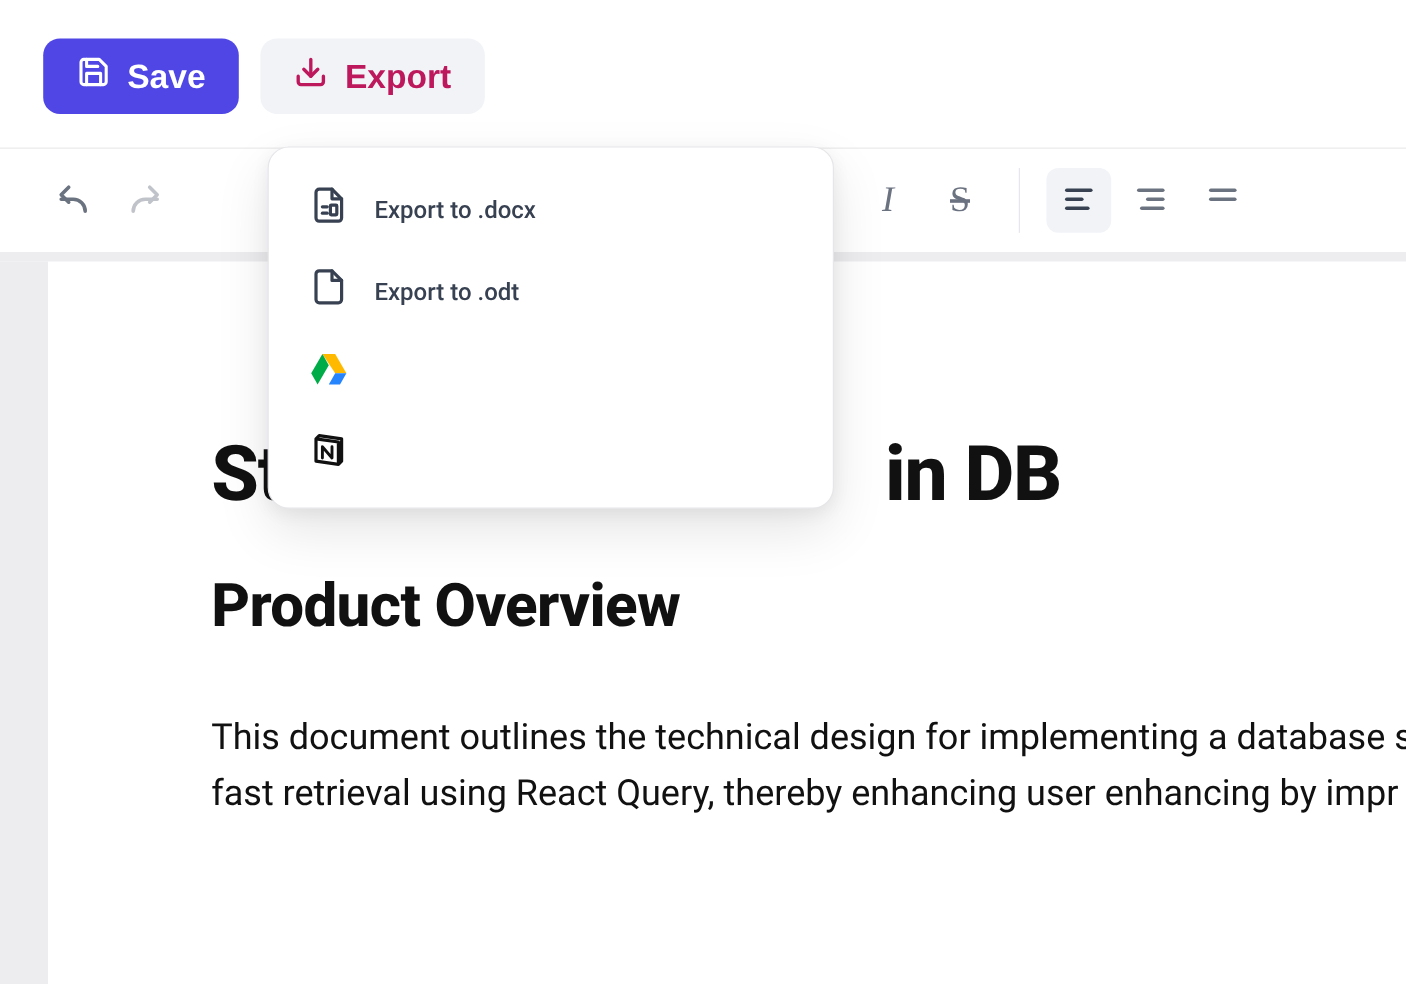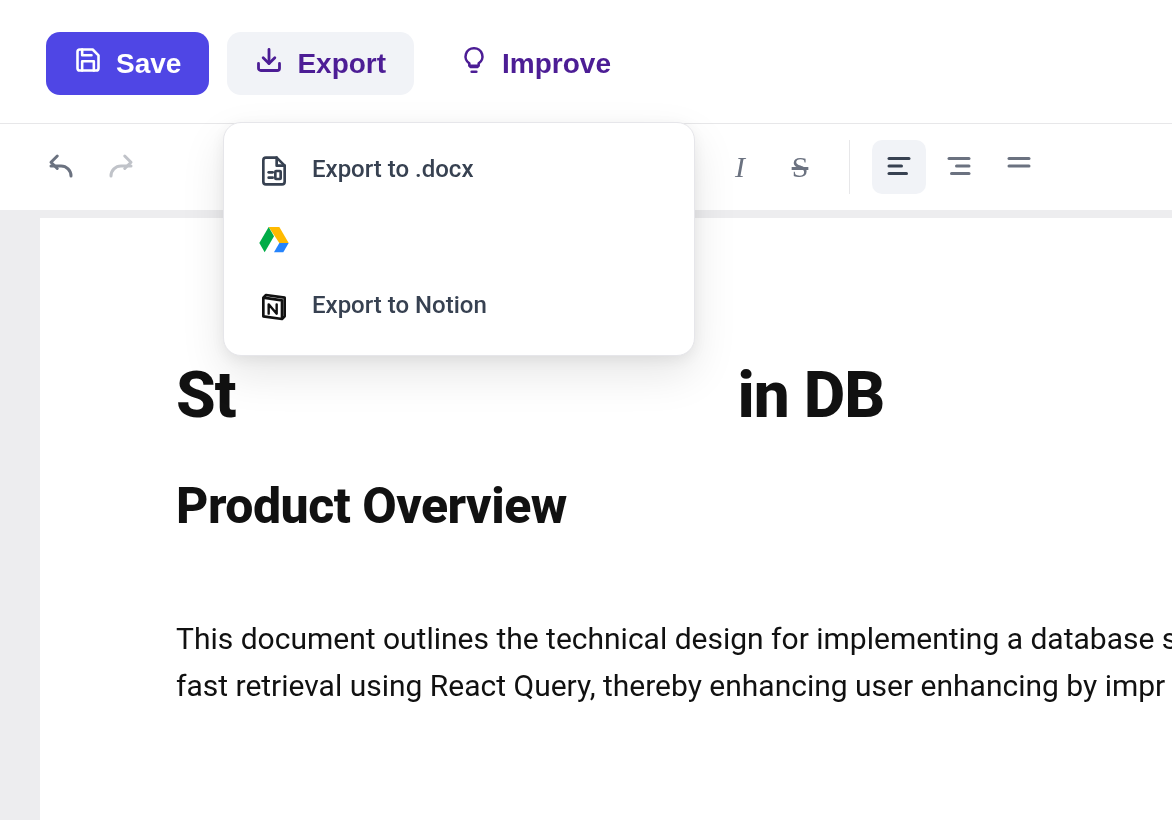--- a/index.html
+++ b/index.html
@@ -11,35 +11,35 @@
     height: 820px;
     overflow: hidden;
     position: relative;
   }
 
   
   .topbar {
     display: flex;
     align-items: center;
     gap: 18px;
-    padding: 32px 0 28px 46px;
+    padding: 32px 0 28px 36px;
     border-bottom: 1px solid #e7e7e9;
   }
   .btn {
     display: inline-flex;
     align-items: center;
     gap: 14px;
     font-size: 28px;
     font-weight: 600;
     padding: 14px 28px;
     border-radius: 14px;
     border: none;
     cursor: pointer;
     background: transparent;
-    color: #4c1d95;
+    color: #be185d;
   }
   .btn-primary {
     background: #4f46e5;
     color: #fff;
   }
   .btn-hover {
     background: #f1f3f7;
   }
   .btn svg { width: 28px; height: 28px; }
 
@@ -100,21 +100,21 @@
     font-size: 64px;
     font-weight: 800;
     letter-spacing: -1px;
     margin-bottom: 44px;
     white-space: nowrap;
   }
   .doc-h2 {
     font-size: 50px;
     font-weight: 800;
     letter-spacing: -0.5px;
-    margin-bottom: 80px;
+    margin-bottom: 56px;
   }
   .doc-p {
     font-size: 30px;
     line-height: 1.58;
     color: #111;
     white-space: nowrap;
   }
 
   
   .dropdown {
@@ -124,24 +124,24 @@
     width: 472px;
     background: #fff;
     border: 1px solid #e6e6ea;
     border-radius: 18px;
     box-shadow: 0 18px 44px rgba(0,0,0,0.10), 0 4px 14px rgba(0,0,0,0.06);
     padding: 14px 0;
     z-index: 50;
   }
   .dd-item {
     display: flex;
-    align-items: flex-start;
+    align-items: flex-end;
     gap: 22px;
     padding: 18px 34px;
-    font-size: 24px;
+    font-size: 20px;
     font-weight: 500;
     color: #374151;
     cursor: pointer;
   }
   .dd-item .ico { width: 32px; height: 32px; display:inline-flex; align-items:center; justify-content:center; }
   .dd-item .ico svg { width: 32px; height: 32px; }
 </style>
 </head>
 <body>
 
@@ -163,30 +163,20 @@
       <svg viewBox="0 0 24 24" fill="none" stroke="currentColor" stroke-width="2.4" stroke-linecap="round" stroke-linejoin="round">
         <path d="M21 15v4a2 2 0 0 1-2 2H5a2 2 0 0 1-2-2v-4"></path>
         <polyline points="7 10 12 15 17 10"></polyline>
         <line x1="12" y1="15" x2="12" y2="3"></line>
       </svg>
     </span>
     <span>Export</span>
   </button>
 
 
-  <button class="btn">
-    <span class="icon">
-      <svg viewBox="0 0 24 24" fill="none" stroke="currentColor" stroke-width="2.2" stroke-linecap="round" stroke-linejoin="round">
-        <path d="M9 18h6"></path>
-        <path d="M10 22h4"></path>
-        <path d="M12 2a7 7 0 0 0-4 12.9V17h8v-2.1A7 7 0 0 0 12 2z"></path>
-      </svg>
-    </span>
-    <span>Improve</span>
-  </button>
 
 </div>
 
 <div class="fmtbar-wrap">
 <div class="fmtbar">
 
   <div class="fmt-group">
     <button class="fmt-btn">
       <span>
         <svg viewBox="0 0 24 24" fill="none" stroke="currentColor" stroke-width="2.4" stroke-linecap="round" stroke-linejoin="round">
@@ -277,36 +267,44 @@
         <polyline points="14 2 14 8 20 8"></polyline>
         <line x1="8" y1="13" x2="11" y2="13"></line>
         <line x1="8" y1="17" x2="11" y2="17"></line>
         <rect x="13" y="12" width="4" height="6" rx="0.5"></rect>
       </svg>
     </span>
     <span>Export to .docx</span>
   </div>
 
 
+  <div class="dd-item">
+    <span class="ico">
+      <svg viewBox="0 0 24 24" fill="none" stroke="#374151" stroke-width="2" stroke-linecap="round" stroke-linejoin="round">
+        <path d="M14 2H6a2 2 0 0 0-2 2v16a2 2 0 0 0 2 2h12a2 2 0 0 0 2-2V8z"></path>
+        <polyline points="14 2 14 8 20 8"></polyline>
+      </svg>
+    </span>
+    <span>Export to .odt</span>
+  </div>
 
   <div class="dd-item">
     <span class="ico">
       <svg viewBox="0 0 24 24">
         <polygon points="8,3 16,3 23,15 16,15" fill="#ffba00"></polygon>
         <polygon points="16,15 23,15 19,22 12,22" fill="#2684fc"></polygon>
         <polygon points="8,3 1,15 5,22 12,10" fill="#00ac47"></polygon>
         <polygon points="12,10 16,15 12,22 5,22" fill="#00832d" opacity="0"></polygon>
       </svg>
     </span>
   </div>
 
   <div class="dd-item">
     <span class="ico">
       <svg viewBox="0 0 24 24" fill="none" stroke="#111" stroke-width="2" stroke-linejoin="round">
         <path d="M4 5 L4 19 L18 21 L20 19 L20 5 L6 3 Z"></path>
         <path d="M4 5 L18 7 L18 21"></path>
         <path d="M8 17 L8 10 L14 17 L14 10" stroke-width="1.8" stroke-linecap="round"></path>
       </svg>
     </span>
-    <span>Export to Notion</span>
   </div>
 
 </div>
 
 </body></html>

